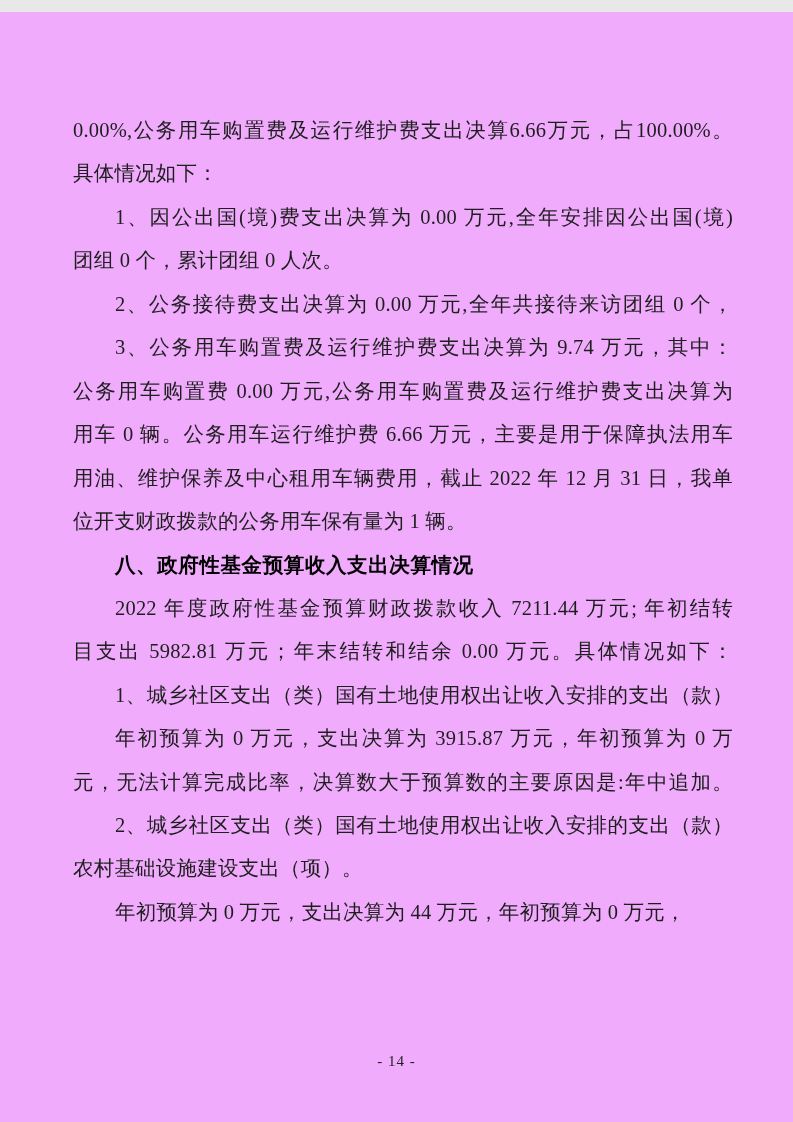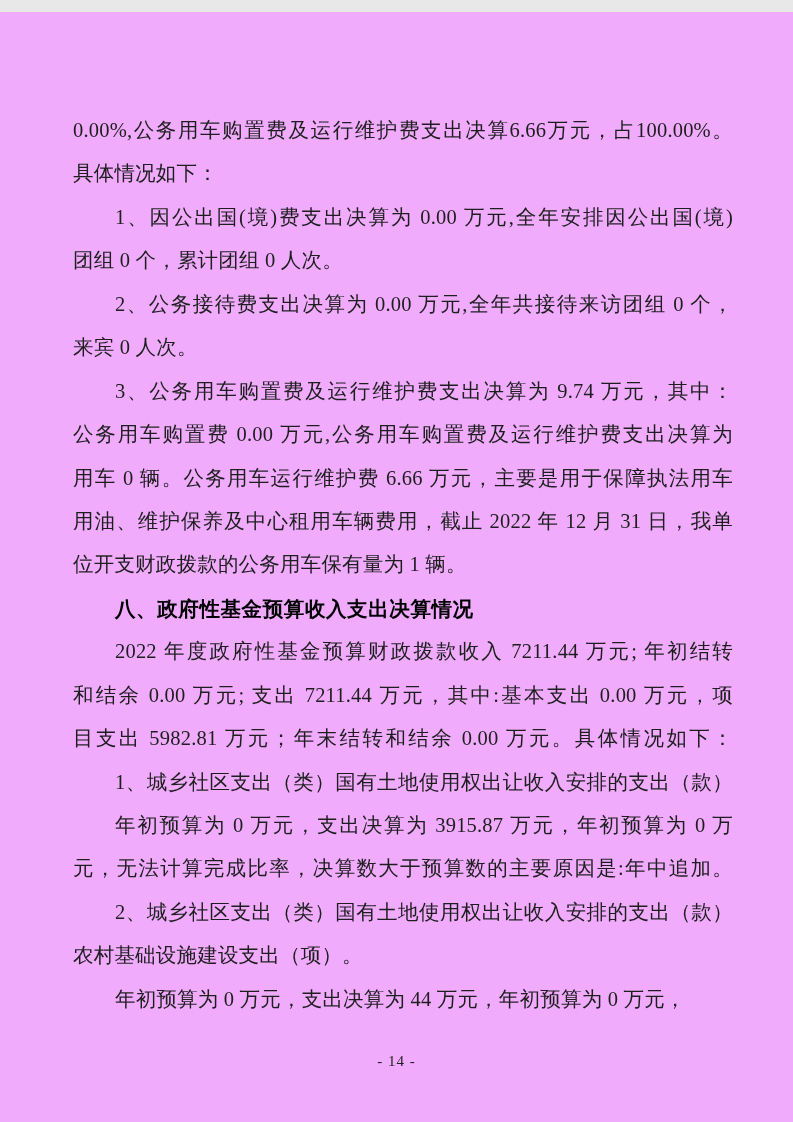--- a/index.html
+++ b/index.html
@@ -66,31 +66,29 @@
 <body>
 
 <div class="page">
   <div class="content">
 
     <div class="line justify">0.00%,公务用车购置费及运行维护费支出决算6.66万元，占100.00%。</div>
     <div class="line">具体情况如下：</div>
     <div class="line indent justify">1、因公出国(境)费支出决算为 0.00 万元,全年安排因公出国(境)</div>
     <div class="line">团组 0 个，累计团组 0 人次。</div>
     <div class="line indent justify">2、公务接待费支出决算为 0.00 万元,全年共接待来访团组 0 个，</div>
-    <div class="line">来宾 0 人次。</div>
     <div class="line indent justify">3、公务用车购置费及运行维护费支出决算为 9.74 万元，其中：</div>
     <div class="line justify">公务用车购置费 0.00 万元,公务用车购置费及运行维护费支出决算为</div>
     <div class="line justify">用车 0 辆。公务用车运行维护费 6.66 万元，主要是用于保障执法用车</div>
     <div class="line justify">用油、维护保养及中心租用车辆费用，截止 2022 年 12 月 31 日，我单</div>
     <div class="line">位开支财政拨款的公务用车保有量为 1 辆。</div>
 
     <div class="line indent heading">八、政府性基金预算收入支出决算情况</div>
 
     <div class="line indent justify">2022 年度政府性基金预算财政拨款收入 7211.44 万元; 年初结转</div>
-    <div class="line justify">和结余 0.00 万元; 支出 7211.44 万元，其中:基本支出 0.00 万元，项</div>
     <div class="line justify">目支出 5982.81 万元；年末结转和结余 0.00 万元。具体情况如下：</div>
     <div class="line indent justify">1、城乡社区支出（类）国有土地使用权出让收入安排的支出（款）</div>
     <div class="line indent justify">年初预算为 0 万元，支出决算为 3915.87 万元，年初预算为 0 万</div>
     <div class="line justify">元，无法计算完成比率，决算数大于预算数的主要原因是:年中追加。</div>
     <div class="line indent justify">2、城乡社区支出（类）国有土地使用权出让收入安排的支出（款）</div>
     <div class="line">农村基础设施建设支出（项）。</div>
     <div class="line indent">年初预算为 0 万元，支出决算为 44 万元，年初预算为 0 万元，</div>
 
   </div>
 

